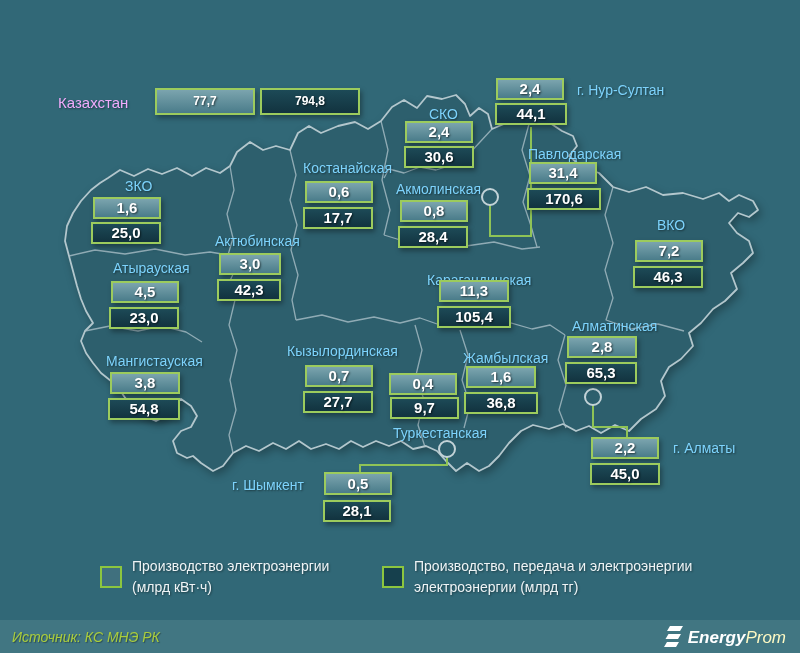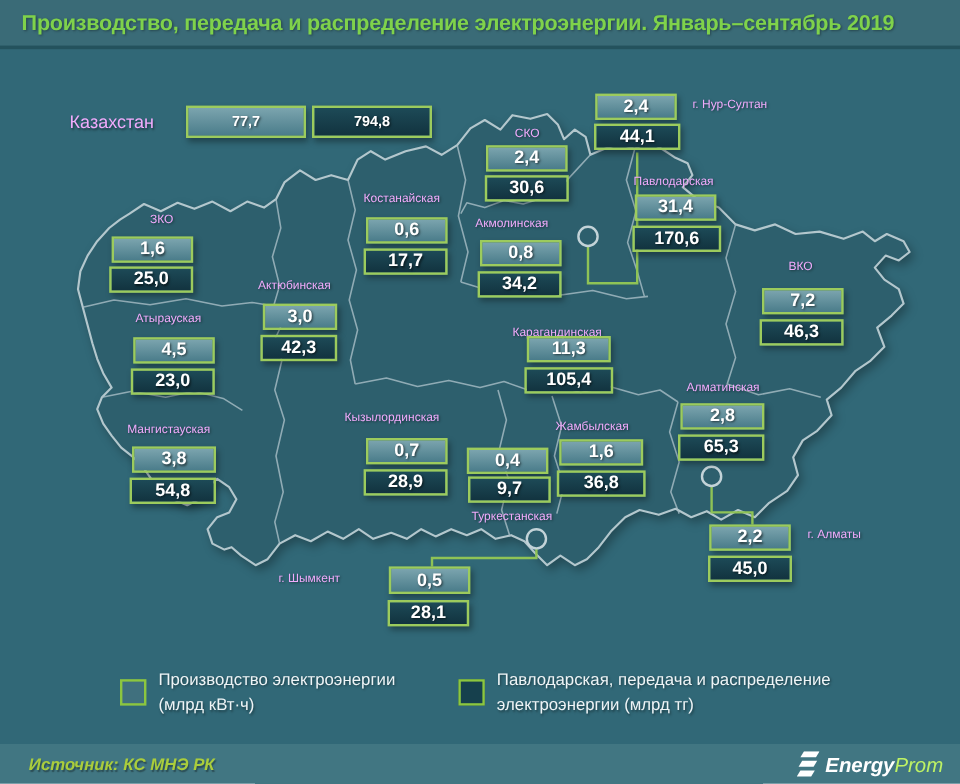--- a/index.html
+++ b/index.html
@@ -9,21 +9,21 @@
   
   .header{position:absolute;left:0;top:0;width:800px;height:38px;background:#3a6b77;
           border-bottom:3px solid #24525d;display:flex;align-items:center;}
   .header .title{color:#7fd24b;font-size:18px;font-weight:bold;padding-left:18px;letter-spacing:-0.2px;
                  text-shadow:1px 1px 2px rgba(0,0,0,.35);white-space:nowrap;}
 
   
   #mapsvg{position:absolute;left:0;top:0;z-index:1;}
 
   
-  .rlabel{position:absolute;z-index:3;color:#f0abfc;font-size:10px;white-space:nowrap;
+  .rlabel{position:absolute;z-index:3;color:#7dd3fc;font-size:14px;white-space:nowrap;
           text-shadow:1px 1px 2px rgba(0,0,0,.45);}
 
   
   .box{position:absolute;z-index:3;height:18px;line-height:18px;border:2px solid #9ccb5d;
        text-align:center;font-weight:bold;font-size:15px;color:#ffffff;
        text-shadow:1px 1px 2px rgba(0,0,0,.6);box-shadow:2px 3px 5px rgba(0,0,0,.35);}
   .light{background:linear-gradient(#7ba4ae,#4a7c8a);}
   .dark{background:linear-gradient(#1d4a57,#12333f);}
   .cbox{height:23px;line-height:23px;font-size:12px;}
 
@@ -33,35 +33,32 @@
   
   .legend-item{position:absolute;z-index:3;display:flex;align-items:center;}
   .swatch{width:18px;height:18px;border:2px solid #8cc63f;margin-right:10px;flex:0 0 auto;}
   .sw-light{background:#40707e;}
   .sw-dark{background:#16404d;}
   .legend-text{color:#eef4f6;font-size:14px;line-height:21px;text-shadow:1px 1px 2px rgba(0,0,0,.4);}
 
   
   .footer{position:absolute;left:0;top:620px;width:800px;height:33px;background:#417682;z-index:4;
           display:flex;align-items:center;justify-content:space-between;}
-  .source{color:#aacd3c;font-size:14px;font-weight:bold;font-style:italic;padding-left:24px;
+  .source{color:#aacd3c;font-size:14px;font-weight:normal;font-style:italic;padding-left:12px;
           text-shadow:1px 1px 1px rgba(0,0,0,.35);}
   .logo{display:flex;align-items:flex-end;padding-right:14px;}
   .logo .eicon{margin-right:5px;}
   .logo .bold{color:#ffffff;font-size:17px;font-weight:bold;font-style:italic;}
-  .logo .lite{color:#bef264;font-size:17px;font-style:italic;}
+  .logo .lite{color:#fef9c3;font-size:17px;font-style:italic;}
 </style>
 </head>
 <body>
 
 <div id="stage">
 
-  <div class="header">
-    <div class="title">Производство, передача и распределение электроэнергии. Январь–сентябрь 2019</div>
-  </div>
 
   <svg id="mapsvg" width="800" height="653" viewBox="0 0 800 653">
 
     <path d="M 108,178 L 120,170 L 134,176 L 148,169 L 162,174 L 177,168 L 192,176 L 206,168 L 220,173 L 230,166
          L 237,152 L 250,142 L 263,150 L 276,146 L 290,150
          L 298,133 L 309,126 L 321,133 L 338,126 L 355,122 L 368,129 L 381,121
          L 392,107 L 404,100 L 417,108 L 427,96 L 442,99 L 456,95 L 465,104 L 470,116
          L 479,108 L 488,114 L 492,129 L 504,124 L 516,120 L 529,124 L 541,118 L 553,125 L 562,131 L 573,136
          L 577,146 L 569,156 L 581,166 L 599,173 L 613,187 L 629,192 L 646,187 L 663,195 L 683,193 L 703,199
          L 719,193 L 729,201 L 739,195 L 753,201 L 758,210 L 749,217 L 738,213 L 729,223 L 737,233 L 749,241
@@ -121,21 +118,21 @@
   <div class="rlabel" style="left:528px;top:146px">Павлодарская</div>
   <div class="box light" style="left:529px;top:162px;width:64px">31,4</div>
   <div class="box dark" style="left:527px;top:188px;width:70px">170,6</div>
 
   <div class="rlabel" style="left:303px;top:160px">Костанайская</div>
   <div class="box light" style="left:305px;top:181px;width:64px">0,6</div>
   <div class="box dark" style="left:303px;top:207px;width:66px">17,7</div>
 
   <div class="rlabel" style="left:396px;top:181px">Акмолинская</div>
   <div class="box light" style="left:400px;top:200px;width:64px">0,8</div>
-  <div class="box dark" style="left:398px;top:226px;width:66px">34,2</div>
+  <div class="box dark" style="left:398px;top:226px;width:66px">28,4</div>
 
   <div class="rlabel" style="left:125px;top:178px">ЗКО</div>
   <div class="box light" style="left:93px;top:197px;width:64px">1,6</div>
   <div class="box dark" style="left:91px;top:222px;width:66px">25,0</div>
 
   <div class="rlabel" style="left:215px;top:233px">Актюбинская</div>
   <div class="box light" style="left:219px;top:253px;width:58px">3,0</div>
   <div class="box dark" style="left:217px;top:279px;width:60px">42,3</div>
 
   <div class="rlabel" style="left:113px;top:260px">Атырауская</div>
@@ -149,21 +146,21 @@
   <div class="rlabel" style="left:427px;top:272px">Карагандинская</div>
   <div class="box light" style="left:439px;top:280px;width:66px">11,3</div>
   <div class="box dark" style="left:437px;top:306px;width:70px">105,4</div>
 
   <div class="rlabel" style="left:657px;top:217px">ВКО</div>
   <div class="box light" style="left:635px;top:240px;width:64px">7,2</div>
   <div class="box dark" style="left:633px;top:266px;width:66px">46,3</div>
 
   <div class="rlabel" style="left:287px;top:343px">Кызылординская</div>
   <div class="box light" style="left:305px;top:365px;width:64px">0,7</div>
-  <div class="box dark" style="left:303px;top:391px;width:66px">28,9</div>
+  <div class="box dark" style="left:303px;top:391px;width:66px">27,7</div>
 
   <div class="box light" style="left:389px;top:373px;width:64px">0,4</div>
   <div class="box dark" style="left:390px;top:397px;width:65px">9,7</div>
   <div class="rlabel" style="left:393px;top:425px">Туркестанская</div>
 
   <div class="rlabel" style="left:463px;top:350px">Жамбылская</div>
   <div class="box light" style="left:466px;top:366px;width:66px">1,6</div>
   <div class="box dark" style="left:464px;top:392px;width:70px">36,8</div>
 
   <div class="rlabel" style="left:572px;top:318px">Алматинская</div>
@@ -181,21 +178,21 @@
   <div class="legend-item" style="left:100px;top:556px">
     <div class="swatch sw-light"></div>
     <div class="legend-text">
       <div>Производство электроэнергии</div>
       <div>(млрд кВт·ч)</div>
     </div>
   </div>
   <div class="legend-item" style="left:382px;top:556px">
     <div class="swatch sw-dark"></div>
     <div class="legend-text">
-      <div>Павлодарская, передача и распределение</div>
+      <div>Производство, передача и электроэнергии</div>
       <div>электроэнергии (млрд тг)</div>
     </div>
   </div>
 
   <div class="footer">
     <div class="source">Источник: КС МНЭ РК</div>
     <div class="logo">
       <svg class="eicon" width="20" height="22" viewBox="0 0 20 22">
         <g fill="#ffffff">
           <polygon points="7,0 20,0 17,5 4,5"></polygon>

